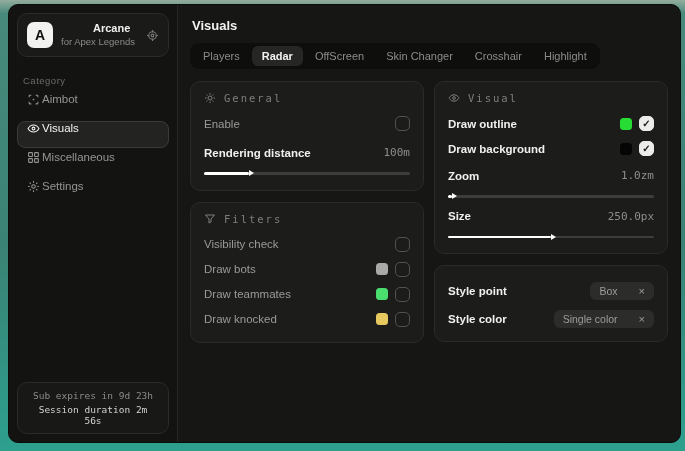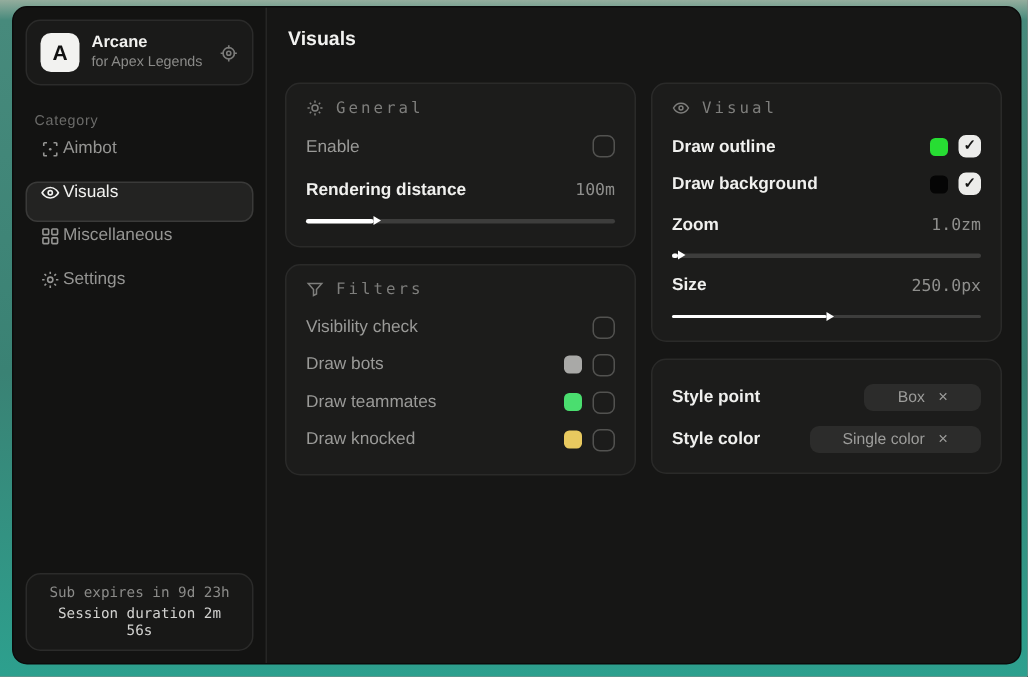--- a/index.html
+++ b/index.html
@@ -17,21 +17,21 @@
   }
   
   .sidebar { width:169px; background:#131312; border-right:1px solid #262625; display:flex; flex-direction:column; }
   .brand-card {
     margin:8px; padding:8px 9px; background:#1a1a19; border:1px solid #2b2b2a;
     border-radius:10px; display:flex; align-items:center; gap:8px;
   }
   .logo { width:26px; height:26px; background:#f2f2f0; border-radius:7px; color:#111;
     display:flex; align-items:center; justify-content:center; font-weight:bold; font-size:14px; }
   .brand-text { flex:1; line-height:1.25; }
-  .brand-name { color:#f0f0ee; font-size:11px; font-weight:bold; }
+  .brand-name { color:#f0f0ee; font-size:11px; font-weight:bold;margin-left:32px; }
   .brand-sub { color:#8b8b89; font-size:9.5px; }
   .brand-ico { color:#7c7c7a; display:flex; }
   .cat-label { color:#6b6b69; font-size:9.5px; letter-spacing:.5px; margin:10px 14px 6px; }
   .nav { display:flex; flex-direction:column; gap:2px; padding:0 8px; }
   .nav-item {
     display:flex; gap:2px; height:27px; padding:0 9px;
     color:#959593; font-size:11.5px; border-radius:8px; border:1px solid transparent; cursor:pointer;
   }
   .nav-item[data-selected="true"] { background:#232322; border-color:#3a3a39; color:#f2f2f0; }
   .nav-item svg { flex:0 0 auto; }
@@ -59,22 +59,22 @@
   .right-ctrl { display:flex; align-items:center; gap:7px; }
   .checkbox { width:15px; height:15px; border:1.5px solid #525250; border-radius:5px; cursor:pointer;
     display:flex; align-items:center; justify-content:center; background:transparent; }
   .checkbox[data-checked="true"] { background:#ececea; border-color:#ececea; }
   .checkbox[data-checked="true"]::after { content:"✓"; color:#161615; font-size:10px; font-weight:bold; line-height:1; }
   .swatch { width:12px; height:12px; border-radius:3.5px; cursor:pointer; }
   .slider { position:relative; height:2.5px; background:#3d3d3c; border-radius:2px; margin:9px 0 3px; cursor:pointer; }
   .slider-fill { position:absolute; left:0; top:0; height:2.5px; background:#fff; border-radius:2px; }
   .slider-fill::after { content:""; position:absolute; right:-5px; top:50%; transform:translateY(-50%);
     border-left:5.5px solid #fff; border-top:3.5px solid transparent; border-bottom:3.5px solid transparent; }
-  .chip { display:inline-flex; align-items:center; gap:9px; background:#2c2c2b; border-radius:6px;
-    padding:3px 22px; color:#9d9d9b; font-size:10.5px; cursor:pointer; }
+  .chip { display:inline-flex; align-items:center; gap:21px; background:#2c2c2b; border-radius:6px;
+    padding:3px 9px; color:#9d9d9b; font-size:10.5px; cursor:pointer; }
   .chip-x { color:#9d9d9b; font-size:11px; cursor:pointer; }
   svg { display:block; }
 </style>
 </head>
 <body>
 
 <div class="window">
 
   <div class="sidebar">
 
@@ -143,20 +143,30 @@
       <div class="status-l2 mono">Session duration 2m 56s</div>
     </div>
   </div>
 
   <div class="main">
 
     <div class="main-header">
       <div class="page-title">Visuals</div>
     </div>
 
+    <div class="tabbar-wrap">
+      <div class="tabbar">
+        <div class="tab" data-selected="false">Players</div>
+        <div class="tab" data-selected="true">Radar</div>
+        <div class="tab" data-selected="false">OffScreen</div>
+        <div class="tab" data-selected="false">Skin Changer</div>
+        <div class="tab" data-selected="false">Crosshair</div>
+        <div class="tab" data-selected="false">Highlight</div>
+      </div>
+    </div>
 
     <div class="content">
 
       <div class="col">
 
         <div class="card">
           <div class="sec-head mono">
             <span>
               <svg width="12" height="12" viewBox="0 0 24 24" fill="none" stroke="currentColor" stroke-width="2">
                 <circle cx="12" cy="12" r="4"></circle>

